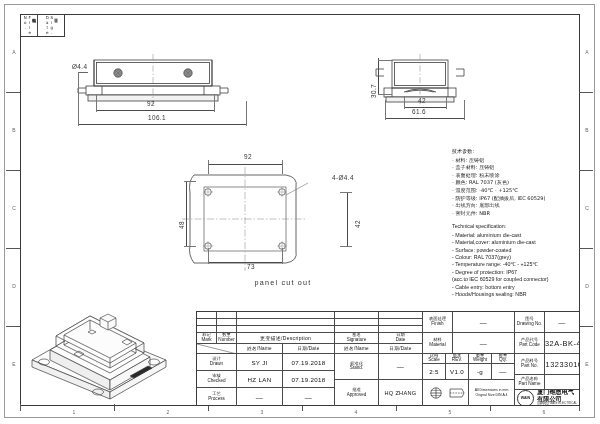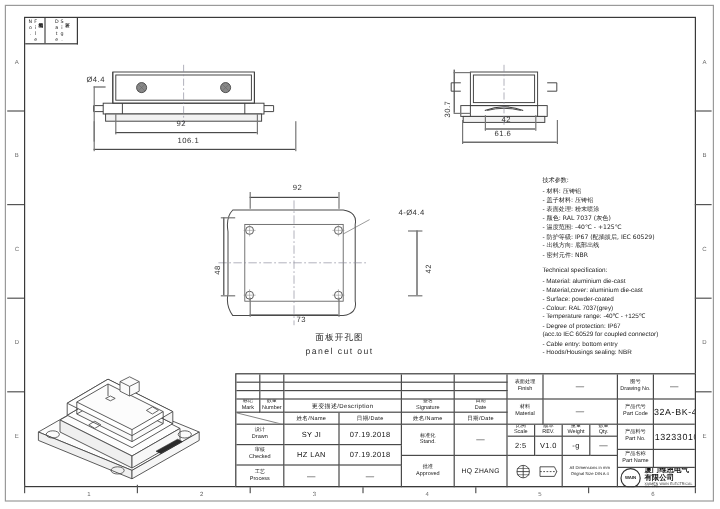--- a/index.html
+++ b/index.html
@@ -250,21 +250,20 @@
   <div class="extlineH" style="left:184px;top:246px;width:12px;"></div>
 
   <div class="dim vert" style="left:354px;top:228px;">42</div>
   <div class="dimlineV" style="left:347px;top:192px;height:54px;"></div>
   <div class="extlineH" style="left:340px;top:192px;width:12px;"></div>
   <div class="extlineH" style="left:340px;top:246px;width:12px;"></div>
 
   <div class="dim" style="left:332px;top:174px;">4-Ø4.4</div>
 
   <div id="cutcap">
-    <div class="cn">面板开孔图</div>
     <div class="en">panel cut out</div>
   </div>
 
   <svg class="abs" style="left:26px;top:296px;width:150px;height:105px;">
     <g fill="#ffffff" stroke="#4a4a4a" stroke-width="0.75" stroke-linejoin="round">
 
       <path d="M6,64 L62,32 L140,64 L84,96 Z" fill="#fcfcfc"></path>
       <path d="M6,64 L6,71 L84,103 L84,96 Z" fill="#f0f0f0"></path>
       <path d="M84,96 L140,64 L140,71 L84,103 Z" fill="#f6f6f6"></path>
 

